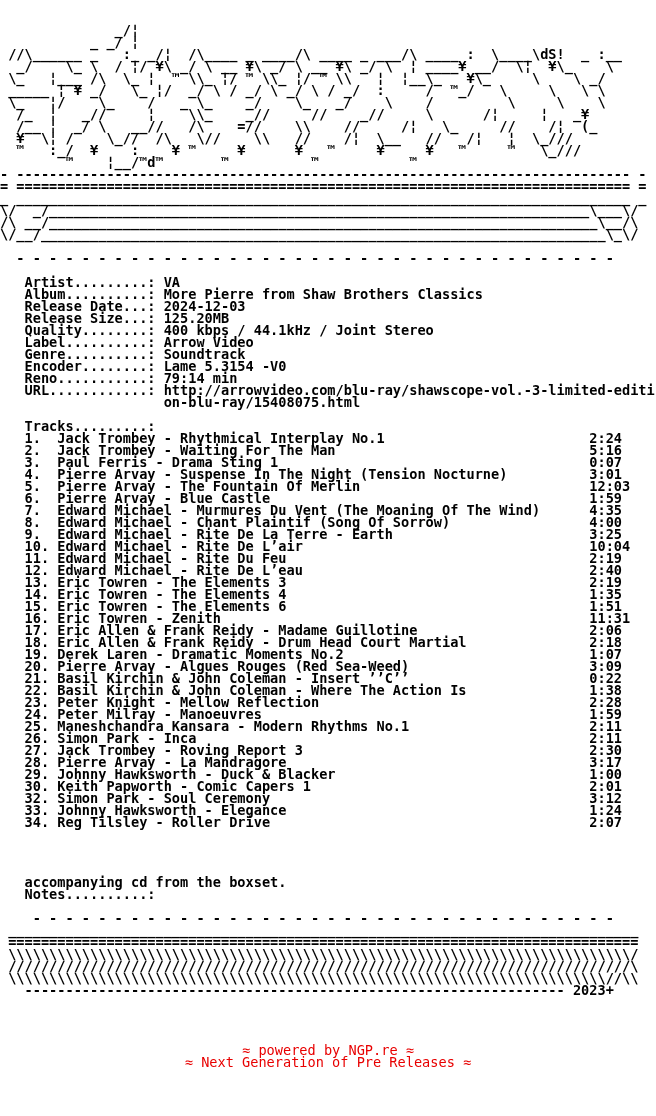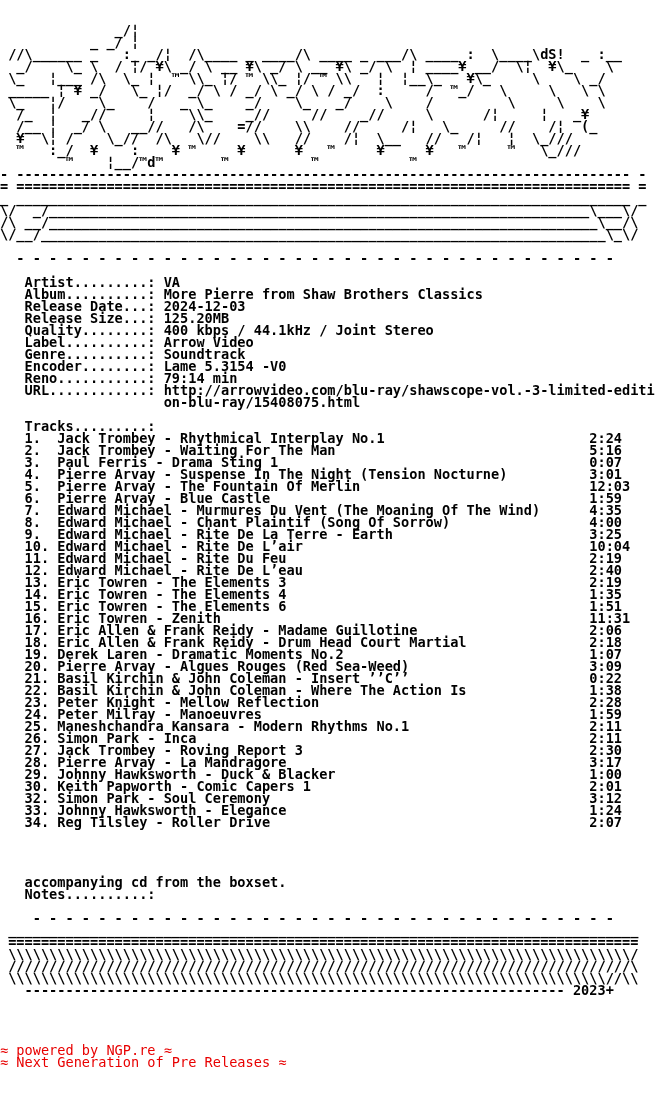--- a/index.html
+++ b/index.html
@@ -10,21 +10,21 @@
     font-size:13.6px;line-height:12px;font-weight:700;
   }
   pre{margin:0;white-space:pre;font:inherit}
   .line{margin:0;white-space:pre;font:inherit;height:12px}
   #logo{padding-top:24px}
   #info{padding-top:12px}
   #tracks{padding-top:12px}
   #notes{padding-top:36px}
   #notes .note-text{margin-top:12px}
   #bottom{padding-top:12px}
-  #red-footer{padding-top:48px;text-align:left;font-weight:400}
+  #red-footer{padding-top:48px;text-align:center;font-weight:400}
 </style>
 </head>
 <body style="background: rgb(255, 255, 255); color: rgb(0, 0, 0);">
 
 <div>
   <pre id="logo">              _/¦
            _ _/ ¦
  //\______ _   :_ _/¦  /\____ _ ____/\ ____ _ ___/\ ____ :  \____\dS!  _ :__
   _/    \_ \  / ¦/ ¥\ _/ \ __ ¥\ _/ \ __ ¥\ _/ \  ¦ ____¥ __/  \¦  ¥\_    \
  \_   ¦___ /\  \_ ¦  ™ \\_ ¦/ ™ \\_ ¦/ ™ \\   ¦  ¦__\_   ¥\_     \    \ _/

